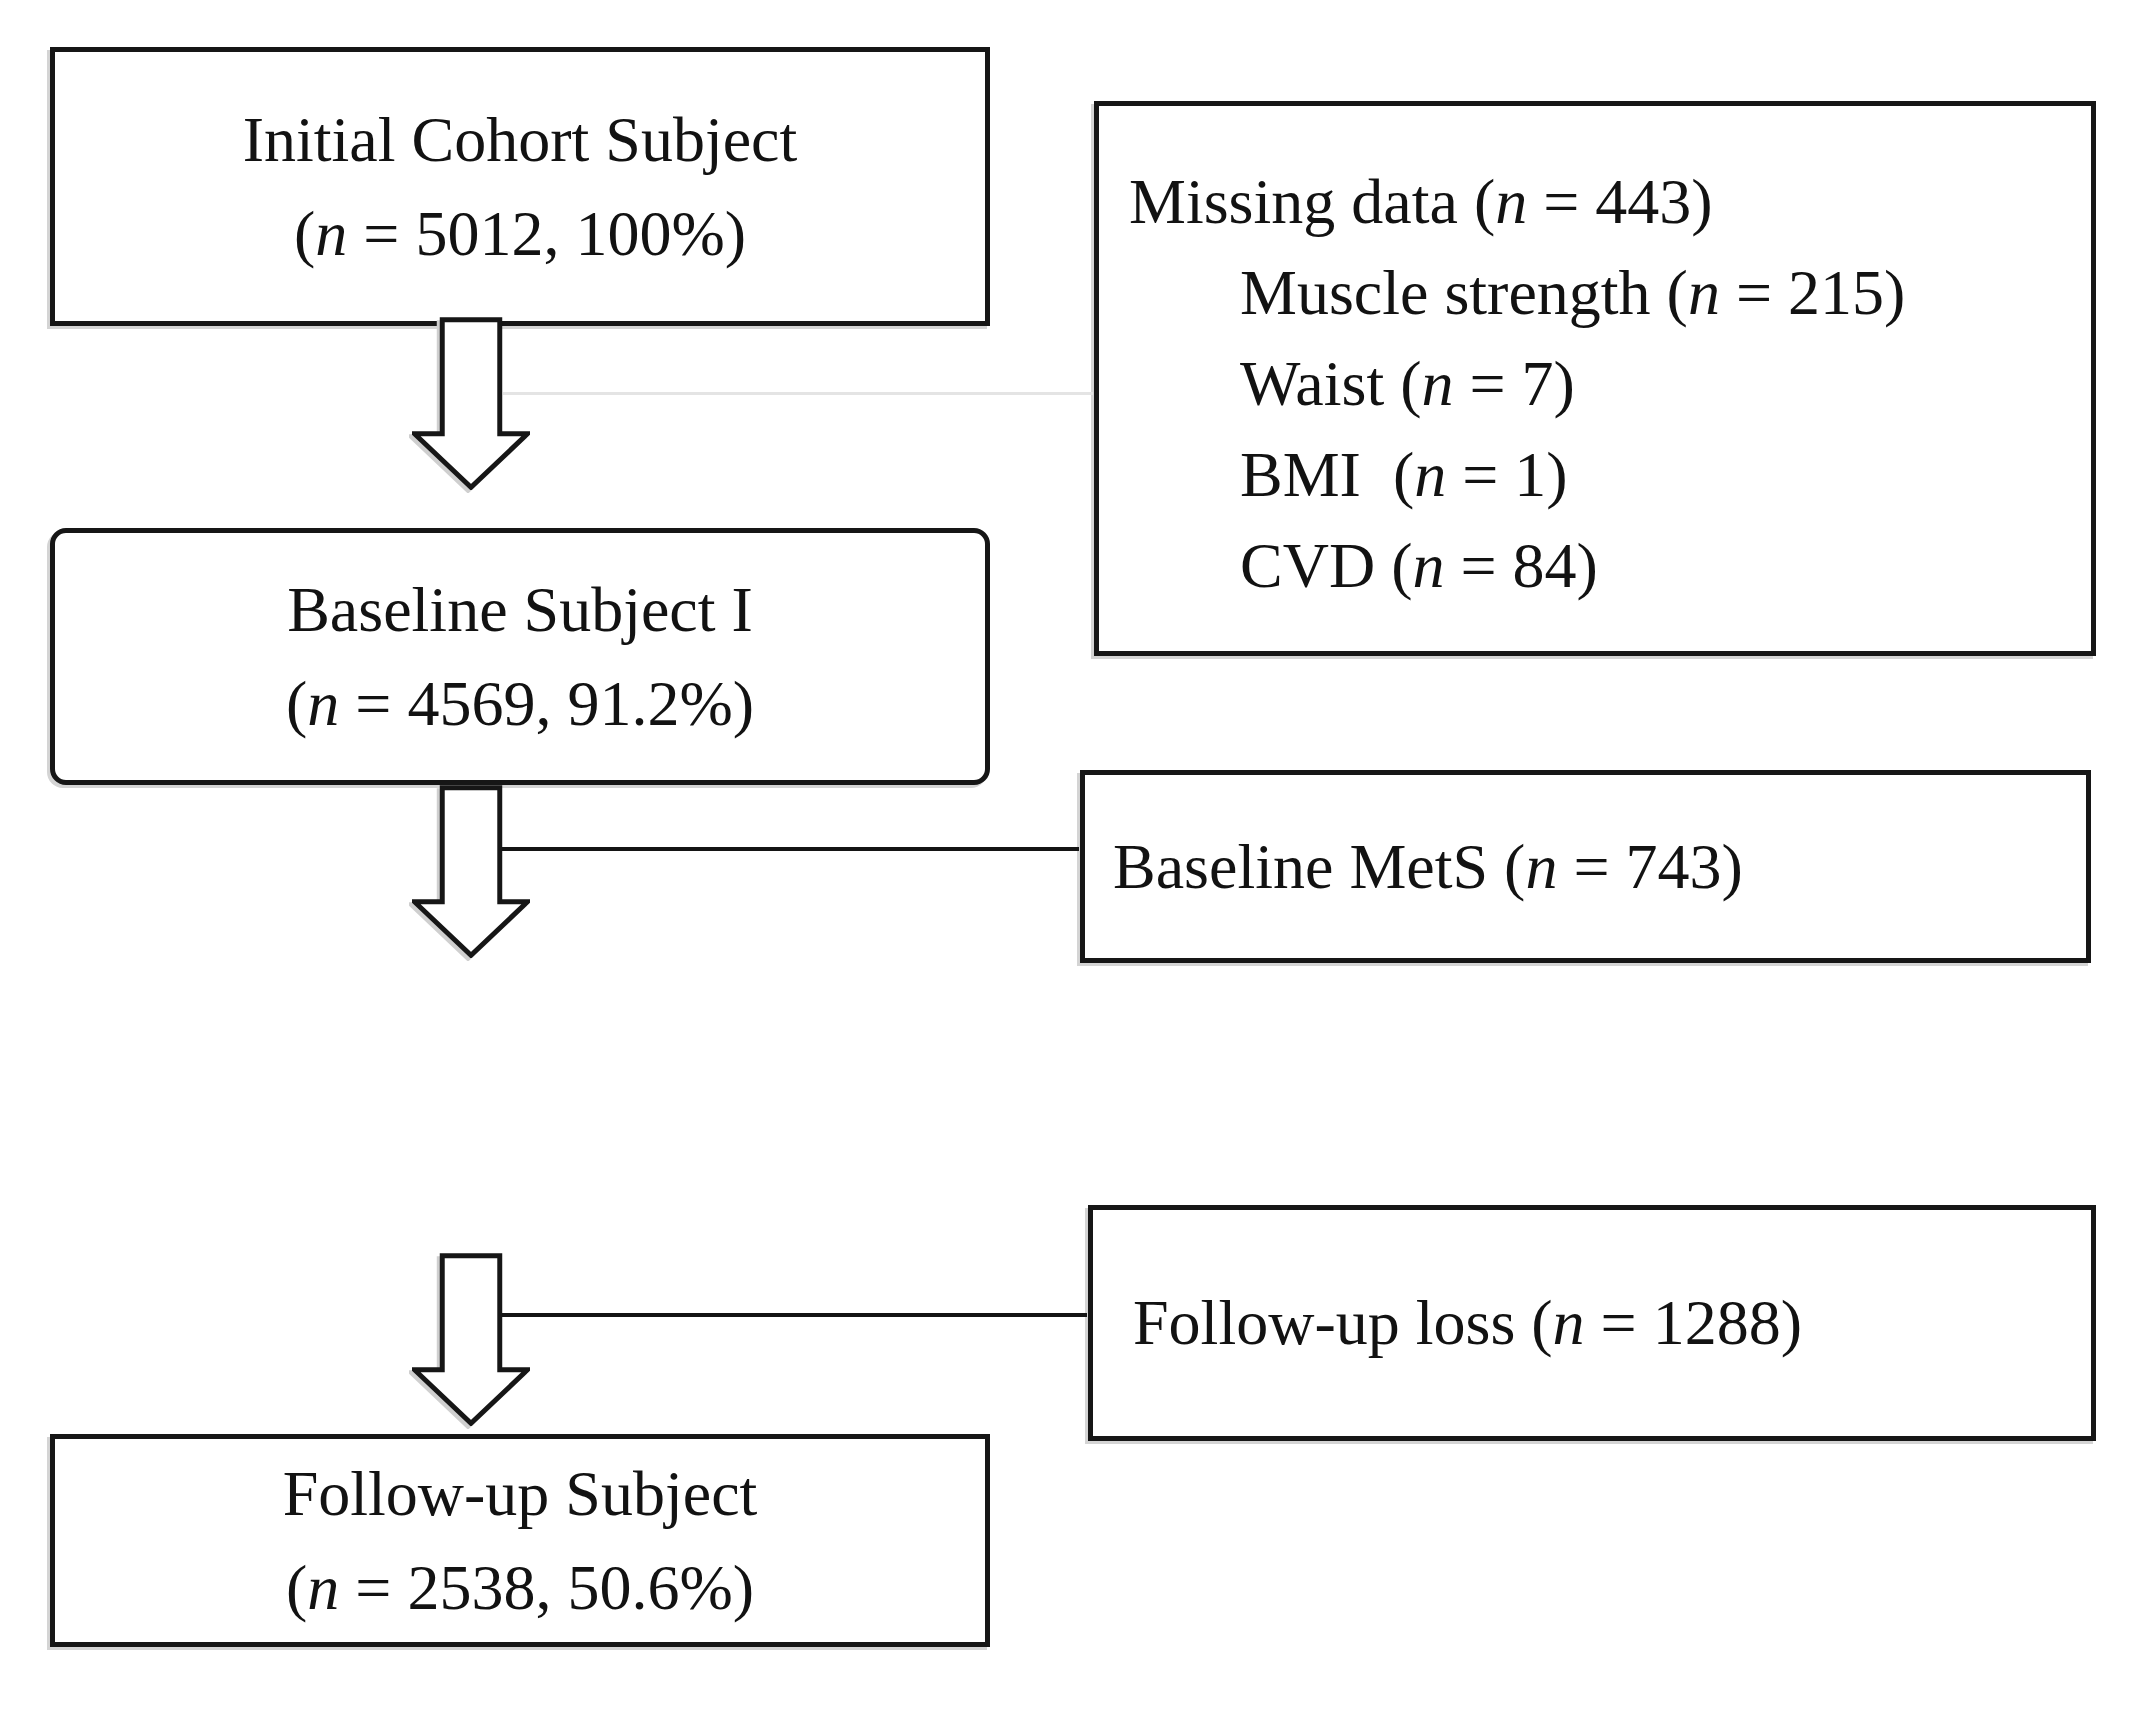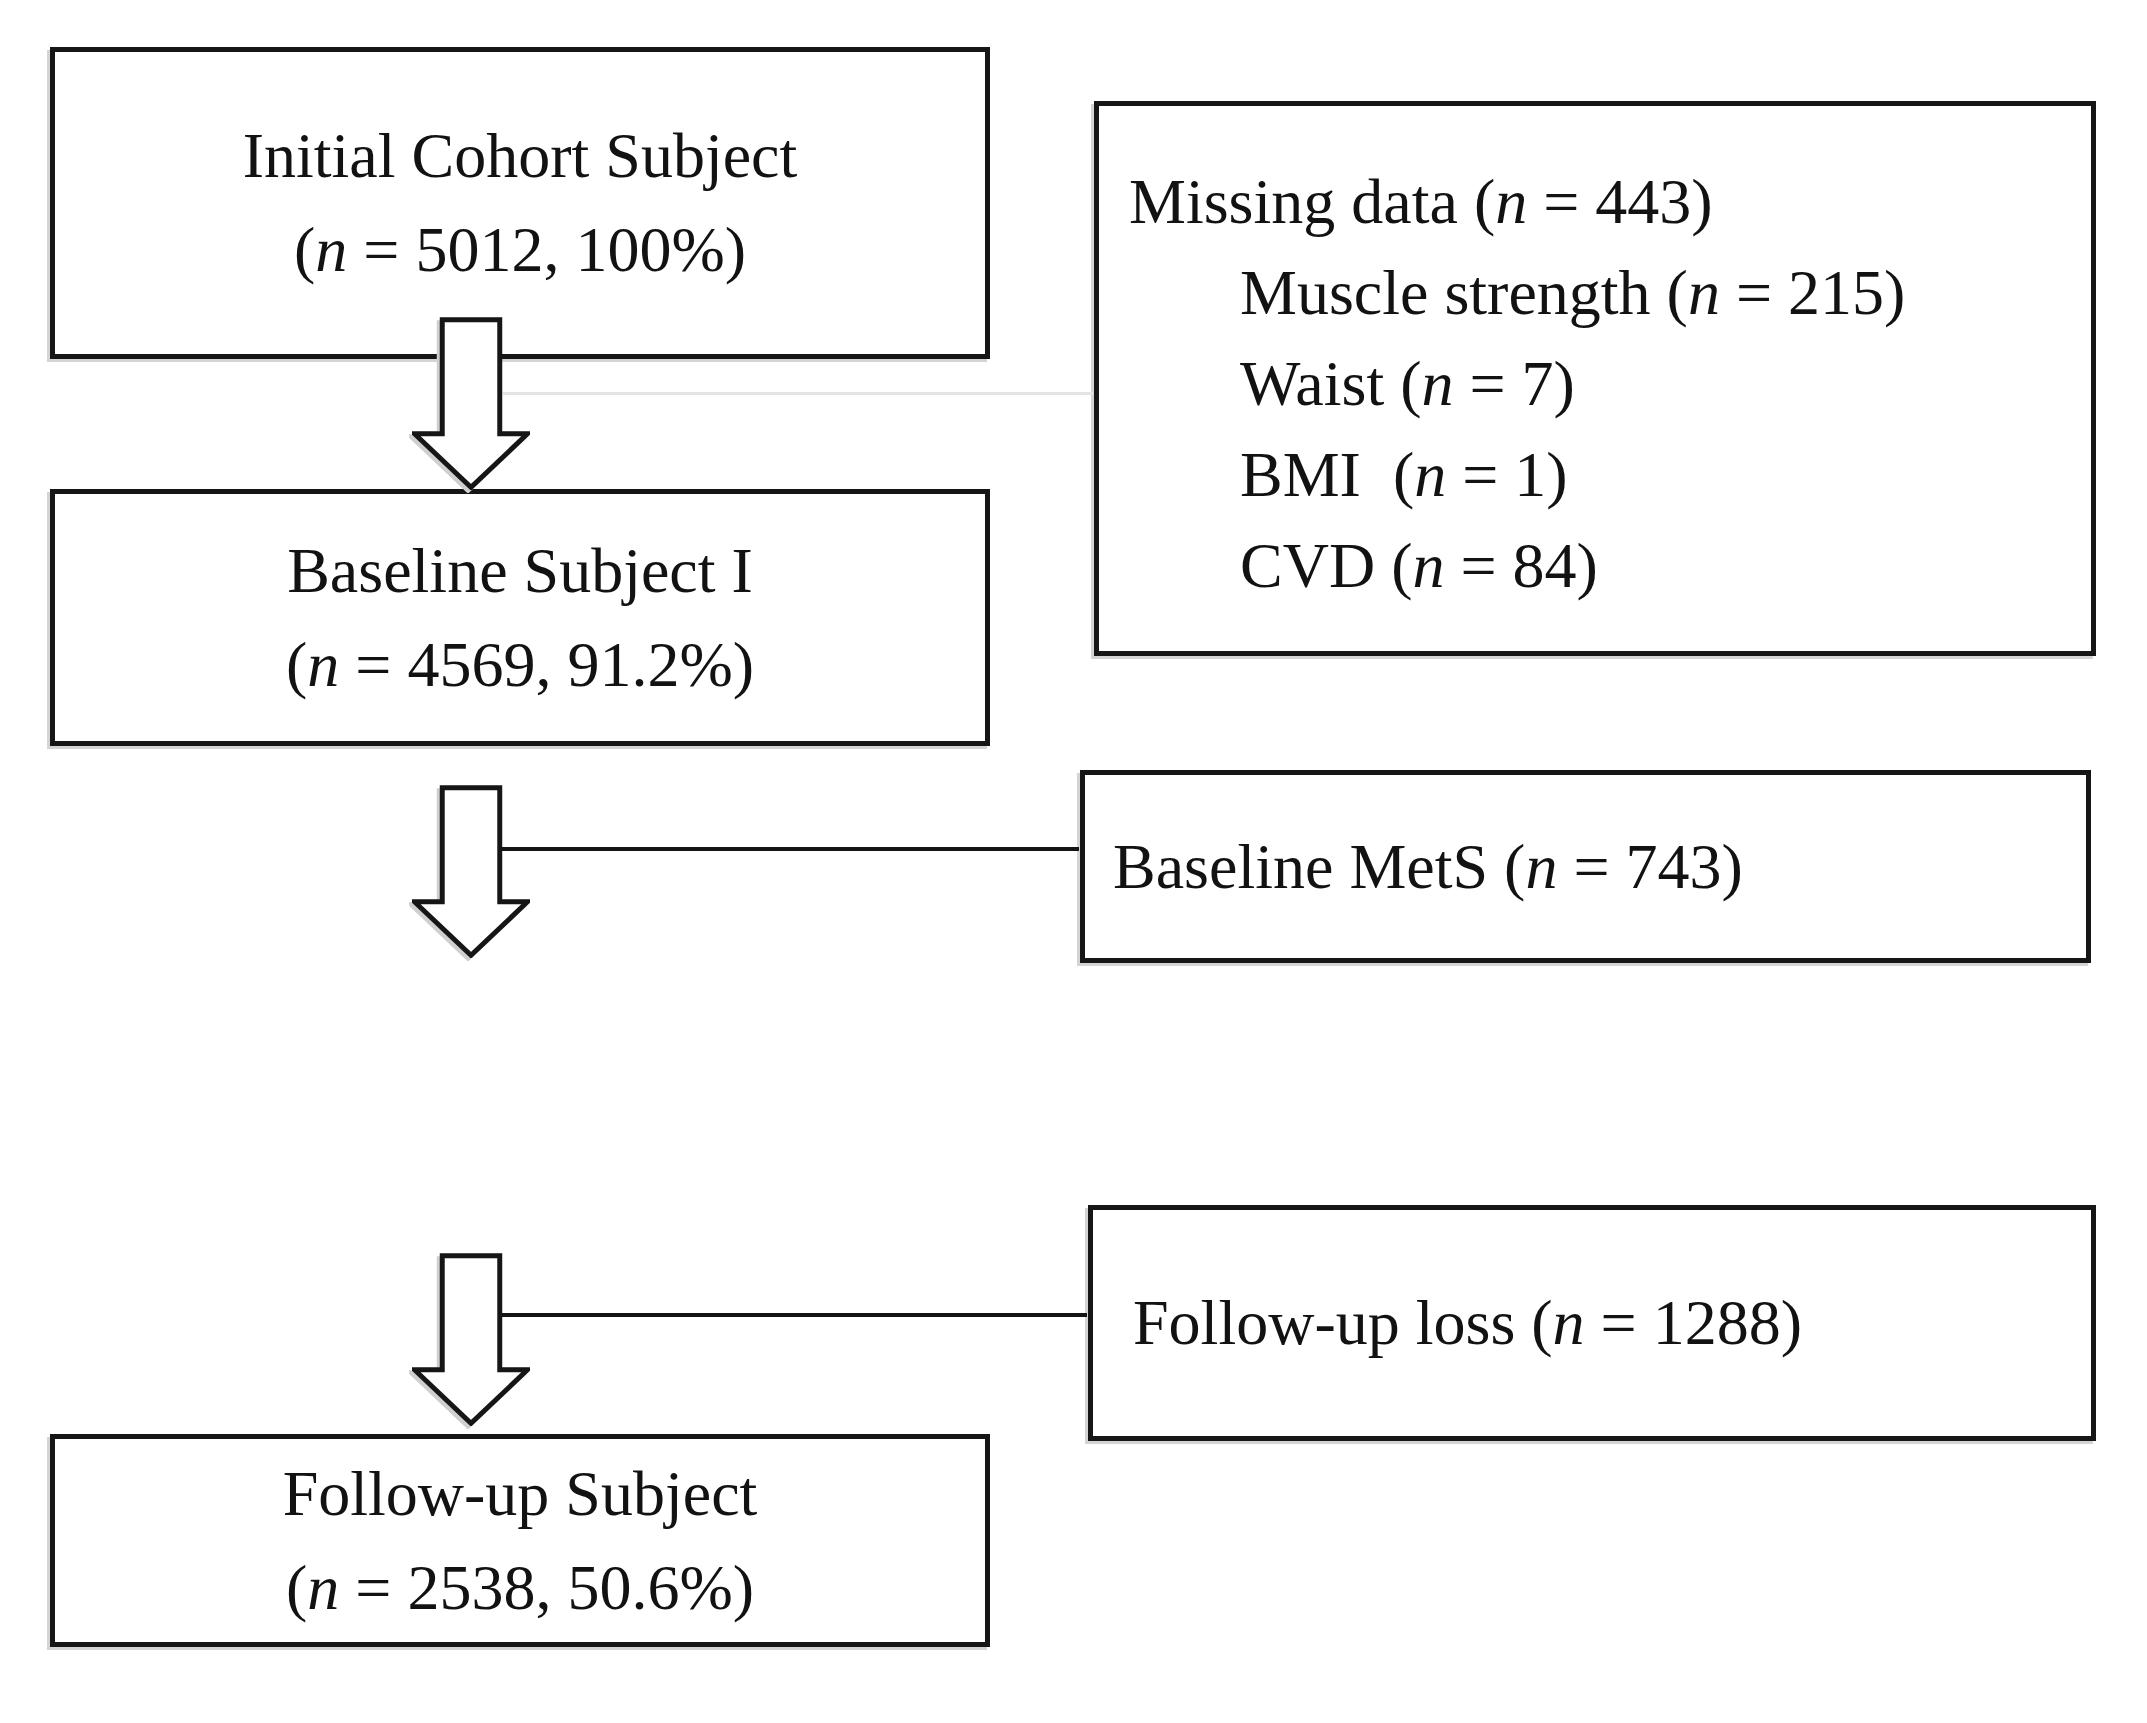--- a/index.html
+++ b/index.html
@@ -31,22 +31,22 @@
     justify-content: center;
     align-items: center;
     text-align: center;
     font-size: 64px;
     line-height: 94px;
   }
   .flow-box .stat i, .side-line i {
     font-style: italic;
     font-family: "Liberation Serif", "DejaVu Serif", serif;
   }
-  #box-initial   { top: 47px;   height: 312px; }
-  #box-baseline  { top: 489px;  height: 257px; }
+  #box-initial   { top: 47px;   height: 279px; }
+  #box-baseline  { top: 528px;  height: 257px; border-radius: 16px; }
   #box-eligible  { top: 970px;  height: 256px; }
   #box-followup  { top: 1434px; height: 213px; }
 
   #box-missing {
     left: 1094px; top: 101px; width: 1002px; height: 555px;
     padding: 50px 10px 0 30px;
     font-size: 64px;
     line-height: 91px;
   }
   #box-mets {

